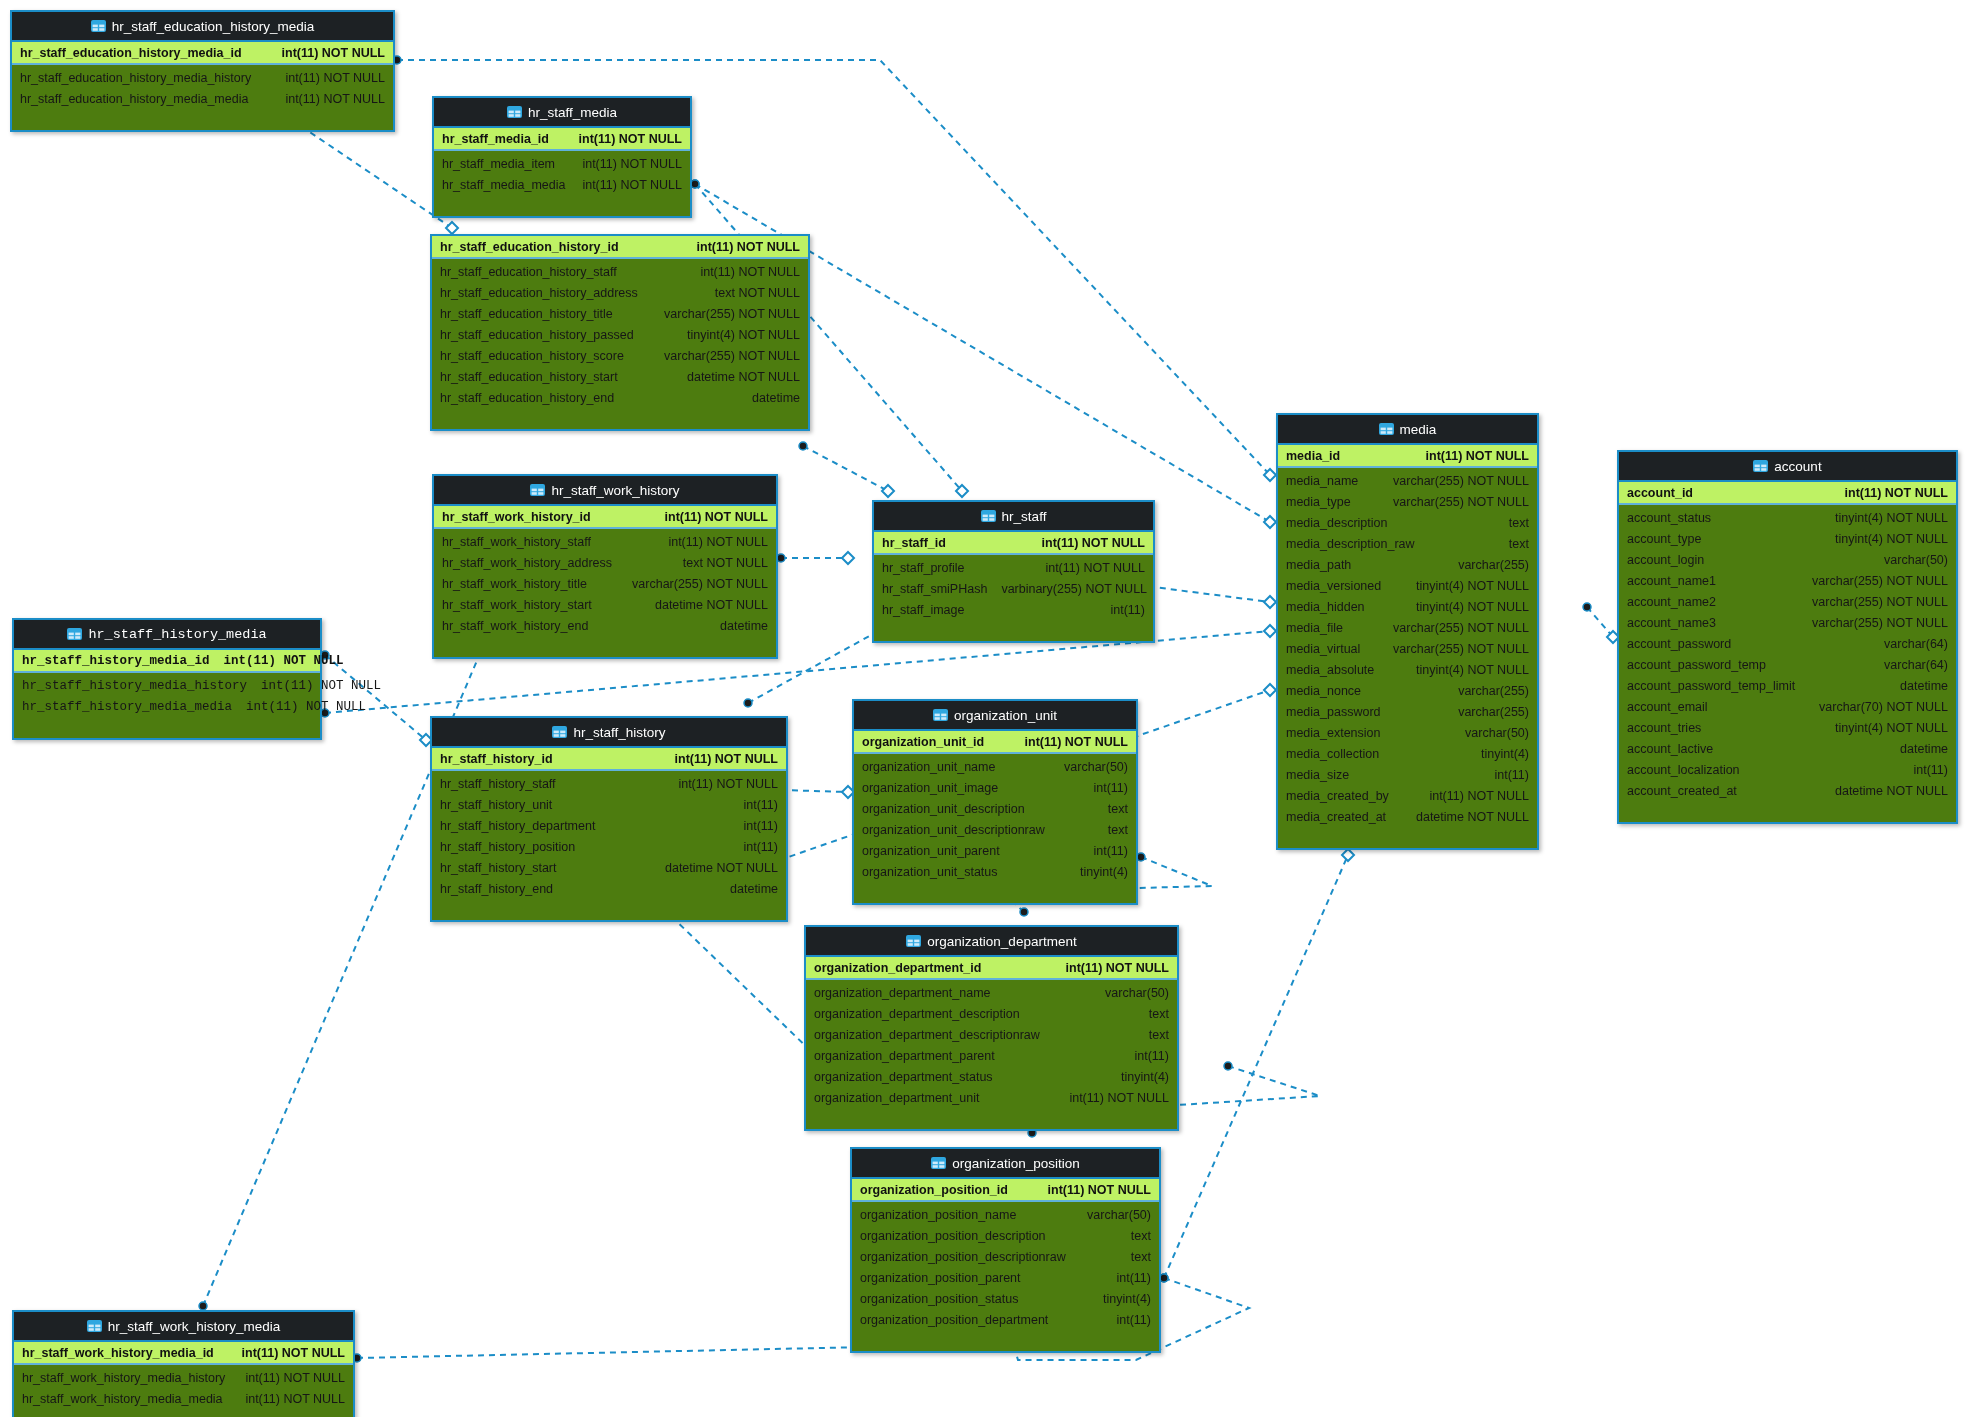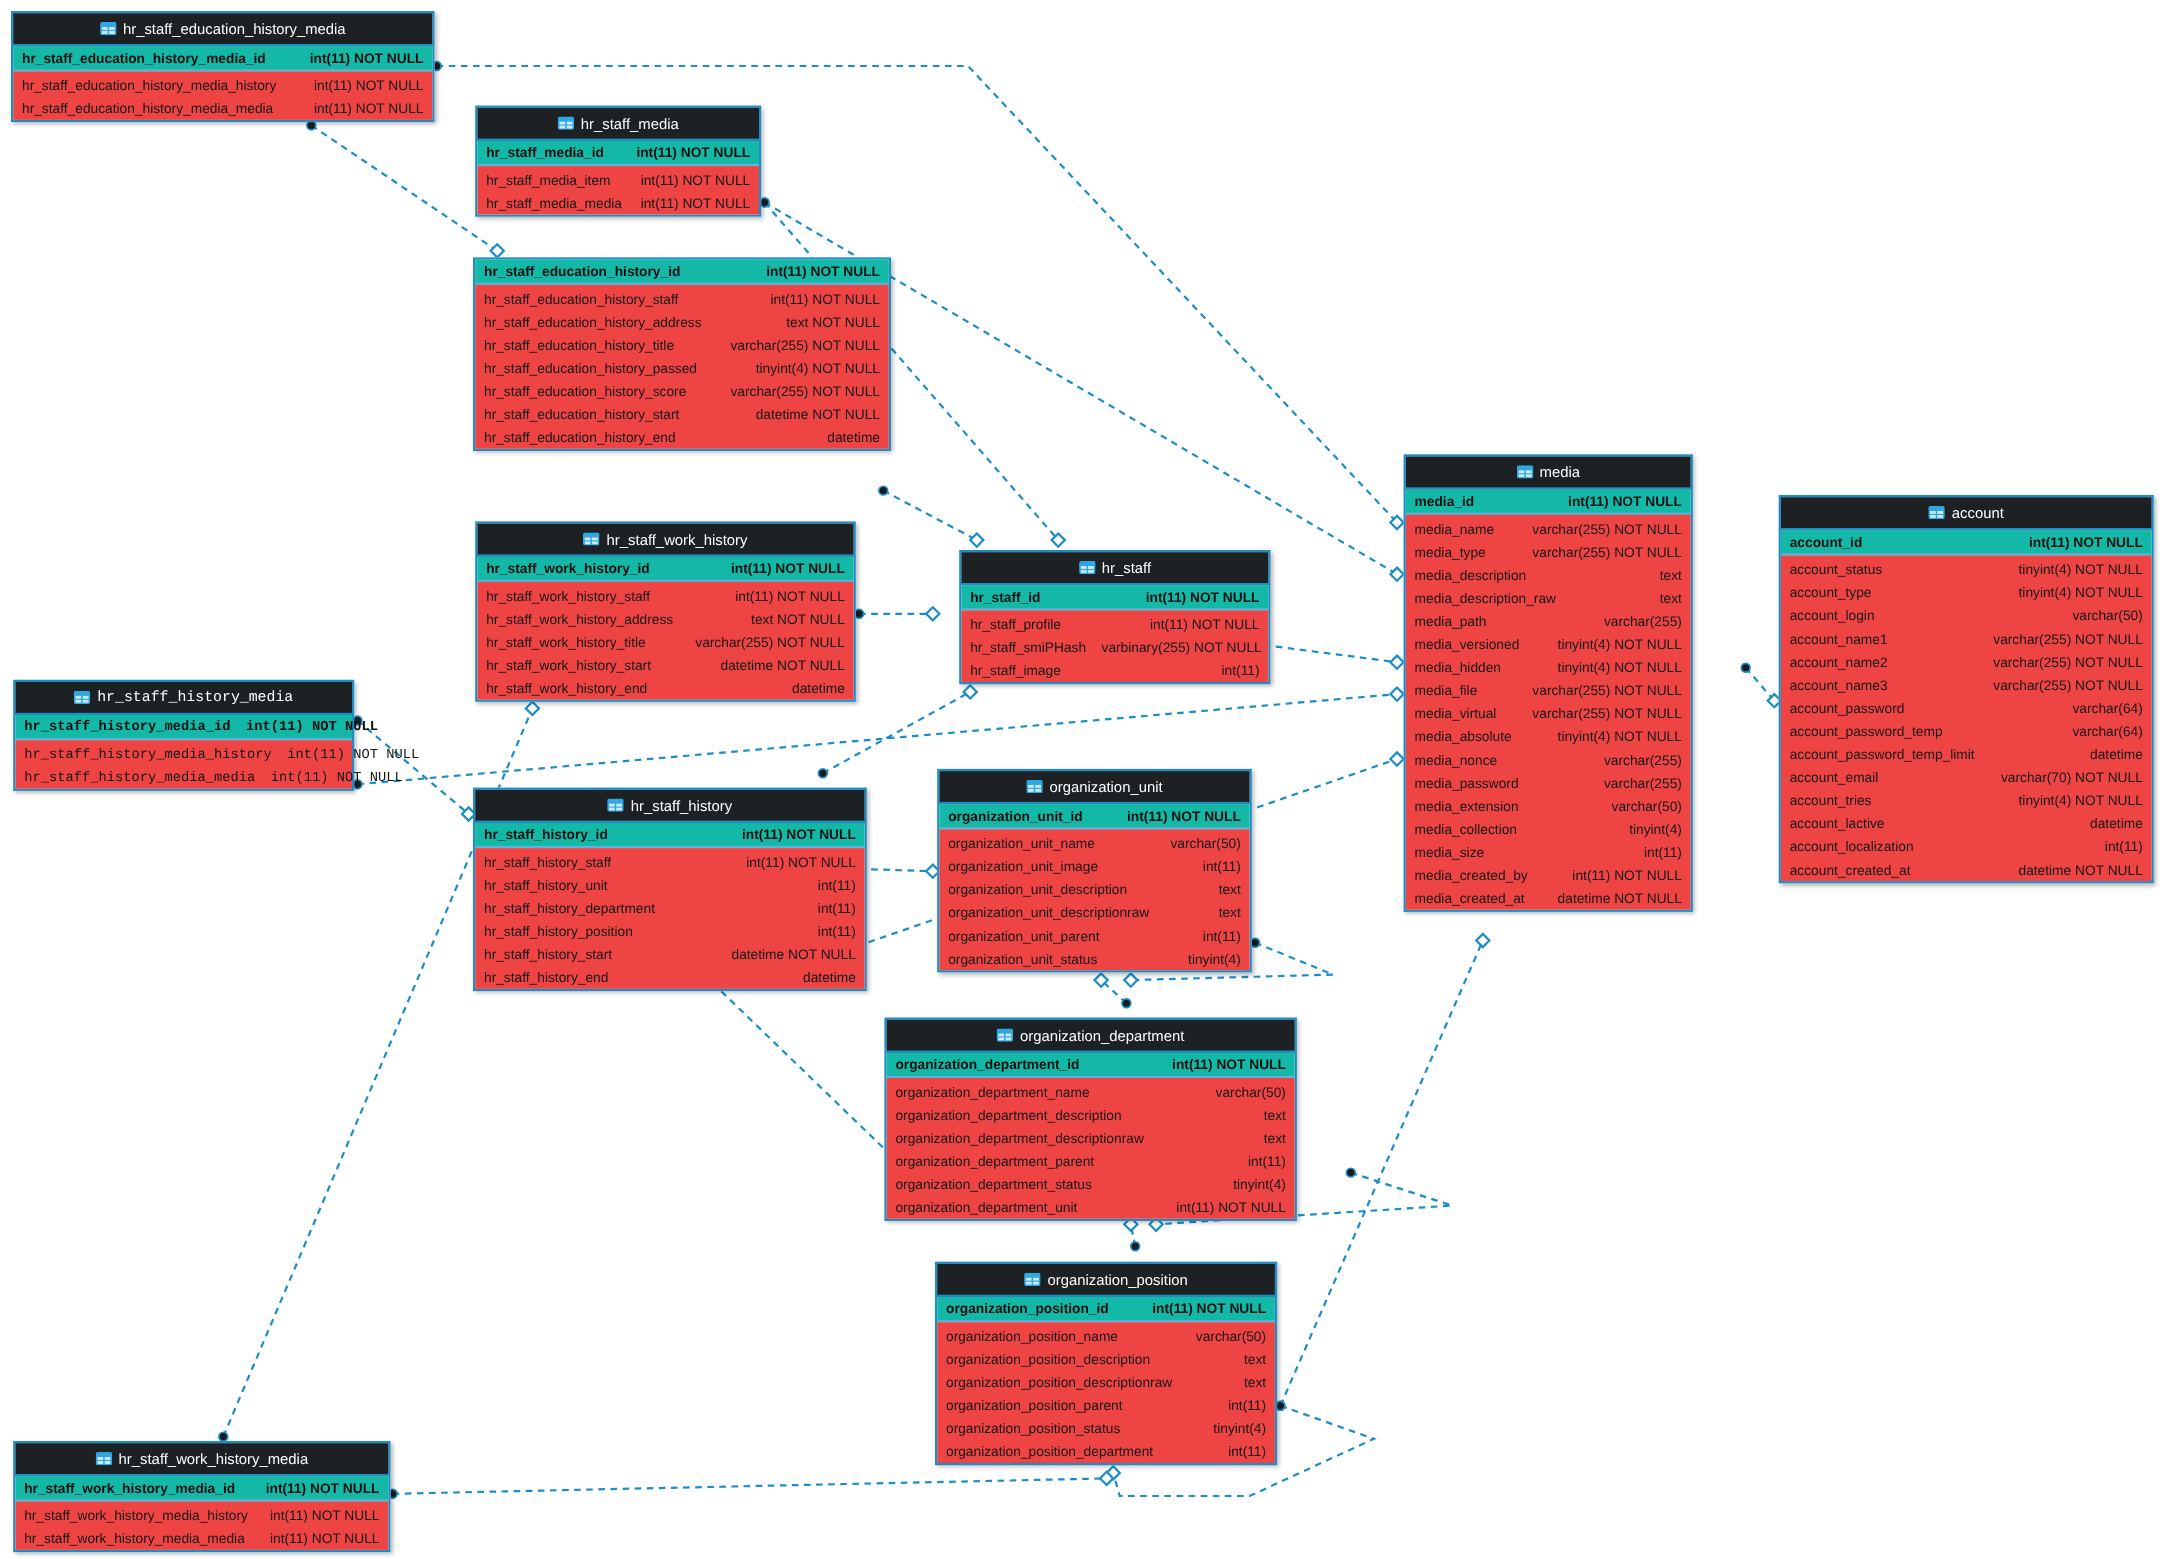--- a/index.html
+++ b/index.html
@@ -15,25 +15,25 @@
   }
   .tbl-header{
     background:#1d2124;color:#ffffff;height:28px;
     display:flex;align-items:center;justify-content:center;gap:6px;
     font-size:13.5px;border-bottom:2px solid #1b8dc7;
     white-space:nowrap;padding:0 24px;cursor:default;
   }
   .tbl-icon{display:flex;align-items:center;}
   .tbl-pk-row{
     display:flex;justify-content:space-between;align-items:center;
-    padding:4px 8px 3px 8px;background:#14b8a6;
+    padding:4px 8px 3px 8px;background:#bef264;
     font-weight:bold;font-size:12.5px;color:#111;
     border-bottom:2px solid #5fb1da;
   }
-  .tbl-cols{padding:2px 0 0 0;background:#ef4444;}
+  .tbl-cols{padding:2px 0 21px 0;background:#4d7c0f;}
   .tbl-row{
     display:flex;justify-content:space-between;align-items:center;
     padding:0 8px;height:21px;font-size:12.5px;color:#161616;
   }
   .col-name{white-space:nowrap;}
   .col-type{white-space:nowrap;margin-left:14px;text-align:right;}
 </style>
 </head>
 <body>
 

